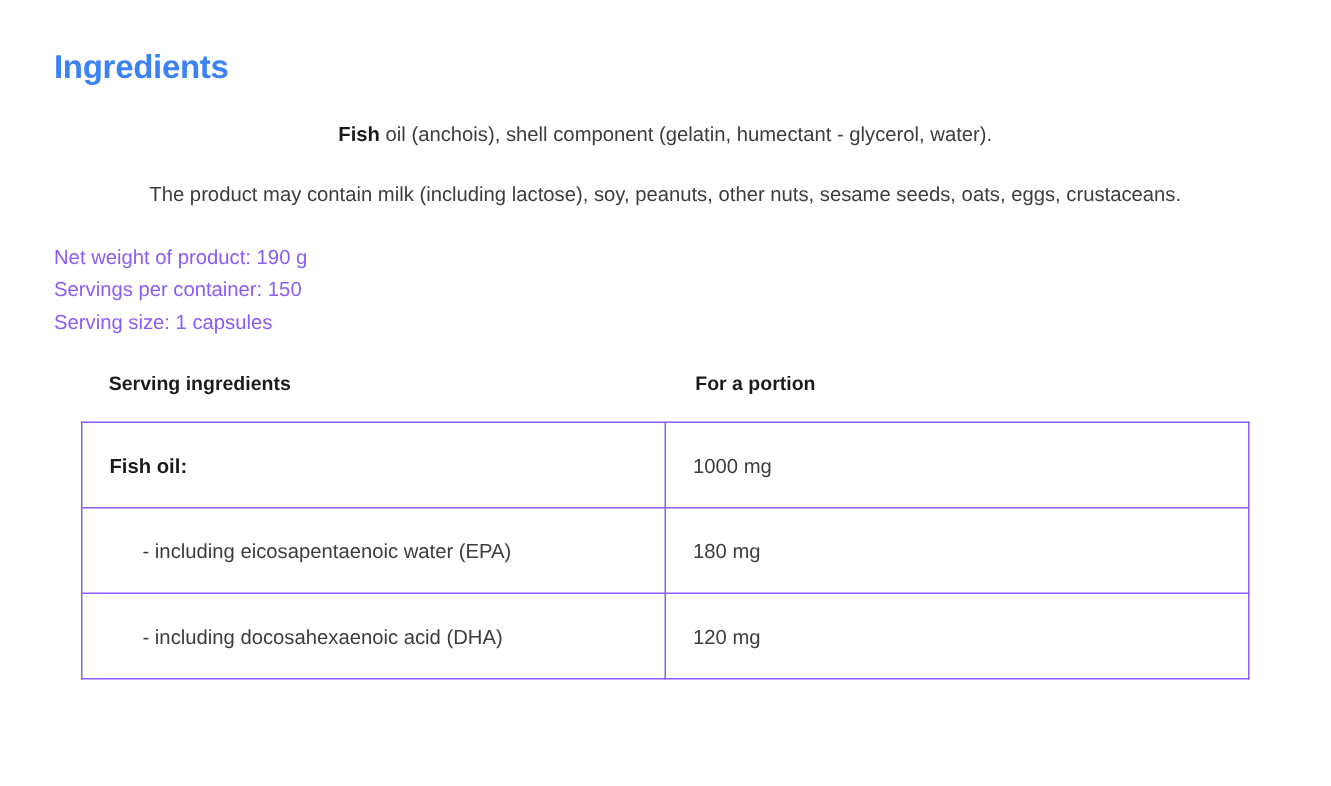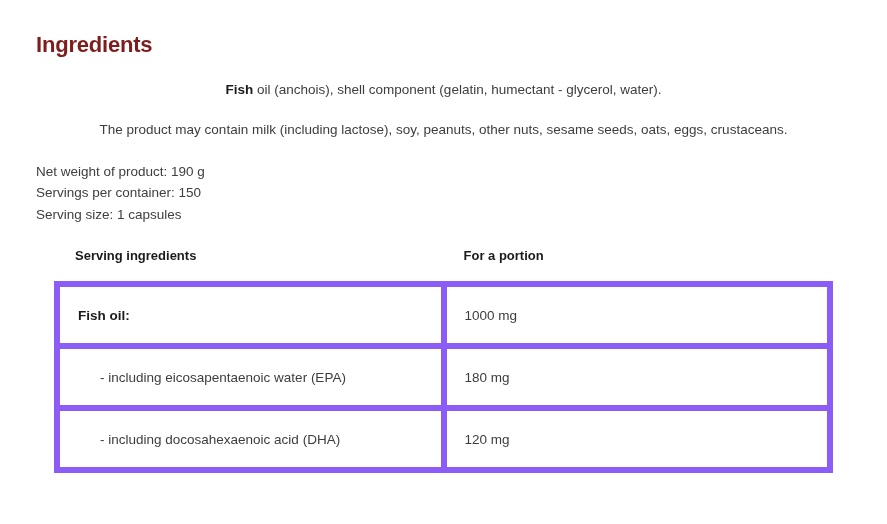--- a/index.html
+++ b/index.html
@@ -18,21 +18,21 @@
     position: relative;
     width: 887px;
     height: 524px;
     box-sizing: border-box;
     padding: 22px 36px 0 36px;
   }
   h2.section-title {
     font-size: 22px;
     font-weight: bold;
     letter-spacing: -0.2px;
-    color: #7f1d1d;
+    color: #3b82f6;
     margin: 0;
   }
   #ingredients-title {
     margin-top: 10px;
   }
   #nutrition-title {
     margin-top: 27px;
   }
   p.body-text {
     font-size: 13.5px;
@@ -51,21 +51,21 @@
   .bold-lead {
     font-weight: bold;
     color: #1b1b1b;
   }
   .facts-block {
     margin-top: 20px;
   }
   .facts-line {
     font-size: 13.5px;
     line-height: 1.62;
-    color: #404040;
+    color: #8b5cf6;
   }
   .table-wrap {
     margin-top: 22px;
     padding: 0 18px;
   }
   table.nutrition-table {
     width: 100%;
     border-collapse: collapse;
     table-layout: fixed;
   }
@@ -76,21 +76,21 @@
     color: #1b1b1b;
     padding: 0 0 18px 18px;
     border: none;
   }
   table.nutrition-table th.col-amount {
     padding-left: 20px;
   }
   table.nutrition-table td {
     font-size: 13.5px;
     color: #3d3d3d;
-    border: 6px solid #8b5cf6;
+    border: 1px solid #8b5cf6;
     padding: 18px 18px;
     height: 20px;
     vertical-align: middle;
   }
   td.name-cell {
     width: 69%;
   }
   td.value-cell {
     padding-left: 20px;
   }

